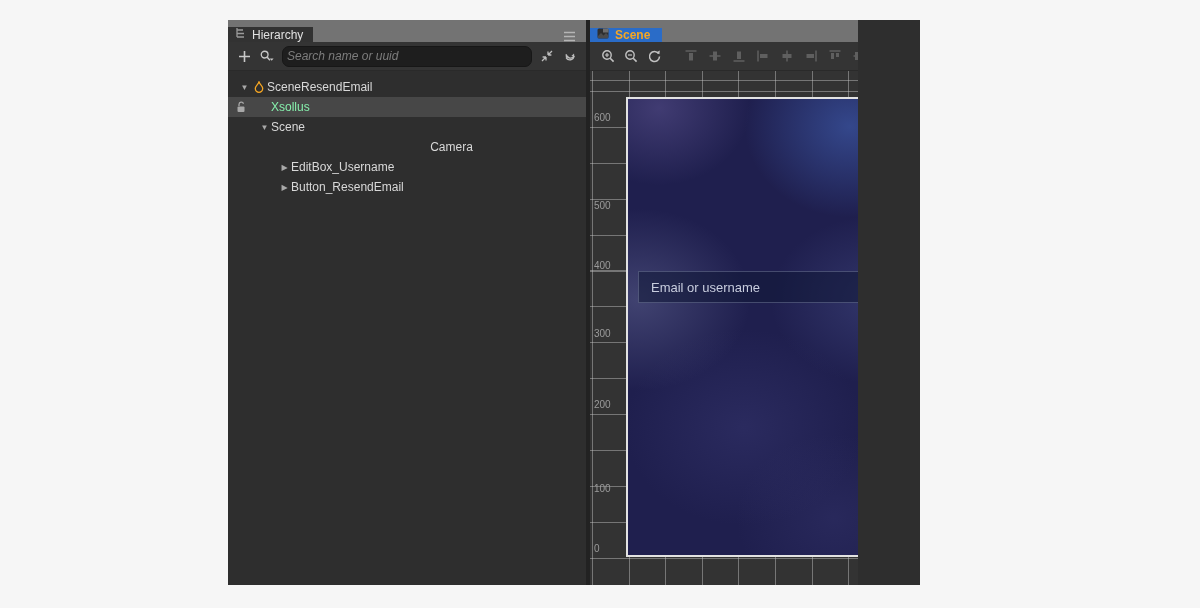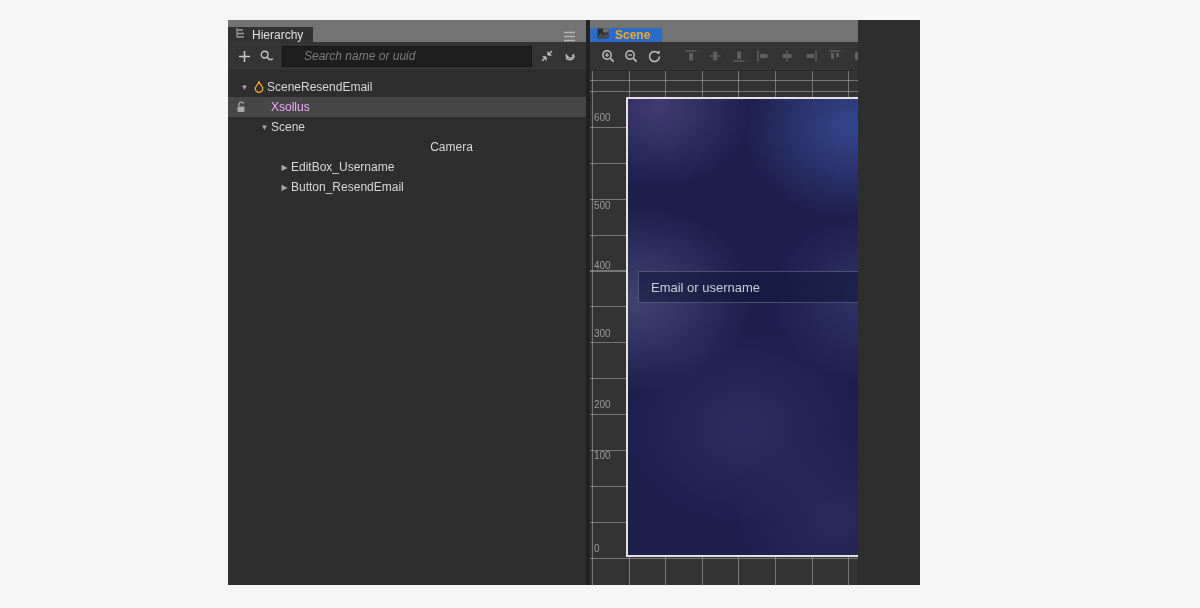--- a/index.html
+++ b/index.html
@@ -16,27 +16,27 @@
              display:flex; align-items:center; flex:0 0 auto; }
 
   
   .hierarchy-panel { width:358px; }
   .h-tab { display:flex; align-items:center; gap:6px; padding:0 10px 0 6px; background:#323232;
            color:#e0e0e0; font-size:12px; }
   .tab-spacer { flex:1; }
   .menu-btn { display:flex; align-items:center; padding:0 10px; cursor:pointer; }
   .h-toolbar { padding:0 8px; gap:7px; }
   .search-input { flex:1; height:21px; background:#1e1e1e; border:1px solid #171717;
-                  border-radius:0; color:#cfcfcf; font-size:12px; font-style:italic;
-                  padding:0 21px; outline:none; font-family:"Liberation Sans", sans-serif; }
+                  border-radius:7px; color:#cfcfcf; font-size:12px; font-style:italic;
+                  padding:0 4px; outline:none; font-family:"Liberation Sans", sans-serif; }
   .search-input::placeholder { color:#7d7d7d; font-style:italic; }
   .tree { flex:1; background:#2e2e2e; padding-top:6px; overflow:hidden; }
   .tree-row { position:relative; height:20px; display:flex; align-items:center;
               color:#d8d8d8; font-size:12px; cursor:default; white-space:nowrap; }
-  .tree-row.selected { background:#474747; color:#f0abfc; }
+  .tree-row.selected { background:#474747; color:#86efac; }
   .tree-arrow { width:13px; font-size:8px; color:#a8a8a8; text-align:center; flex:0 0 aupx; flex:0 0 13px; }
   .tree-icon { width:16px; display:flex; justify-content:center; flex:0 0 16px; }
   .row-edge-icon { position:absolute; left:8px; top:4px; }
 
   
   .scene-panel { width:268px; }
   .divider { width:4px; background:#222; flex:0 0 4px; }
   .s-tab { display:flex; align-items:center; gap:6px; padding:0 12px 0 7px; background:#2a6cc8;
            font-size:12px; font-weight:bold; }
   .s-tab .s-tab-label { color:#f5a623; }
@@ -272,17 +272,17 @@
 
     <div class="scene-grid" id="scene-grid">
       <div class="scene-canvas">
         <input class="email-input" placeholder="Email or username" style="">
       </div>
     <div class="ruler-label" style="top: 40px;">600</div>
         <div class="ruler-label" style="top: 112px; margin-top: 16px;">500</div>
         <div class="ruler-label" style="top: 188px;">400</div>
         <div class="ruler-label" style="top: 256px;">300</div>
         <div class="ruler-label" style="top: 327px;">200</div>
-        <div class="ruler-label" style="top: 378px;">100</div>
+        <div class="ruler-label" style="top: 411px;">100</div>
         <div class="ruler-label" style="top: 471px;">0</div>
       </div>
   </div>
 </div>
 
 </body></html>

